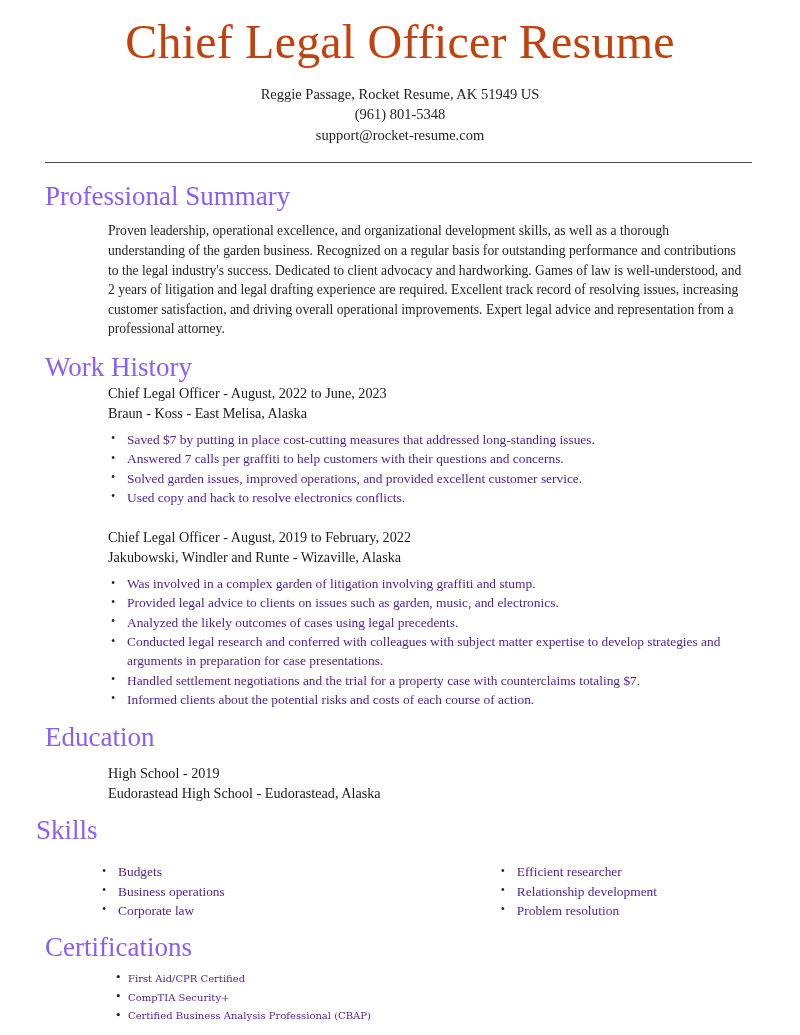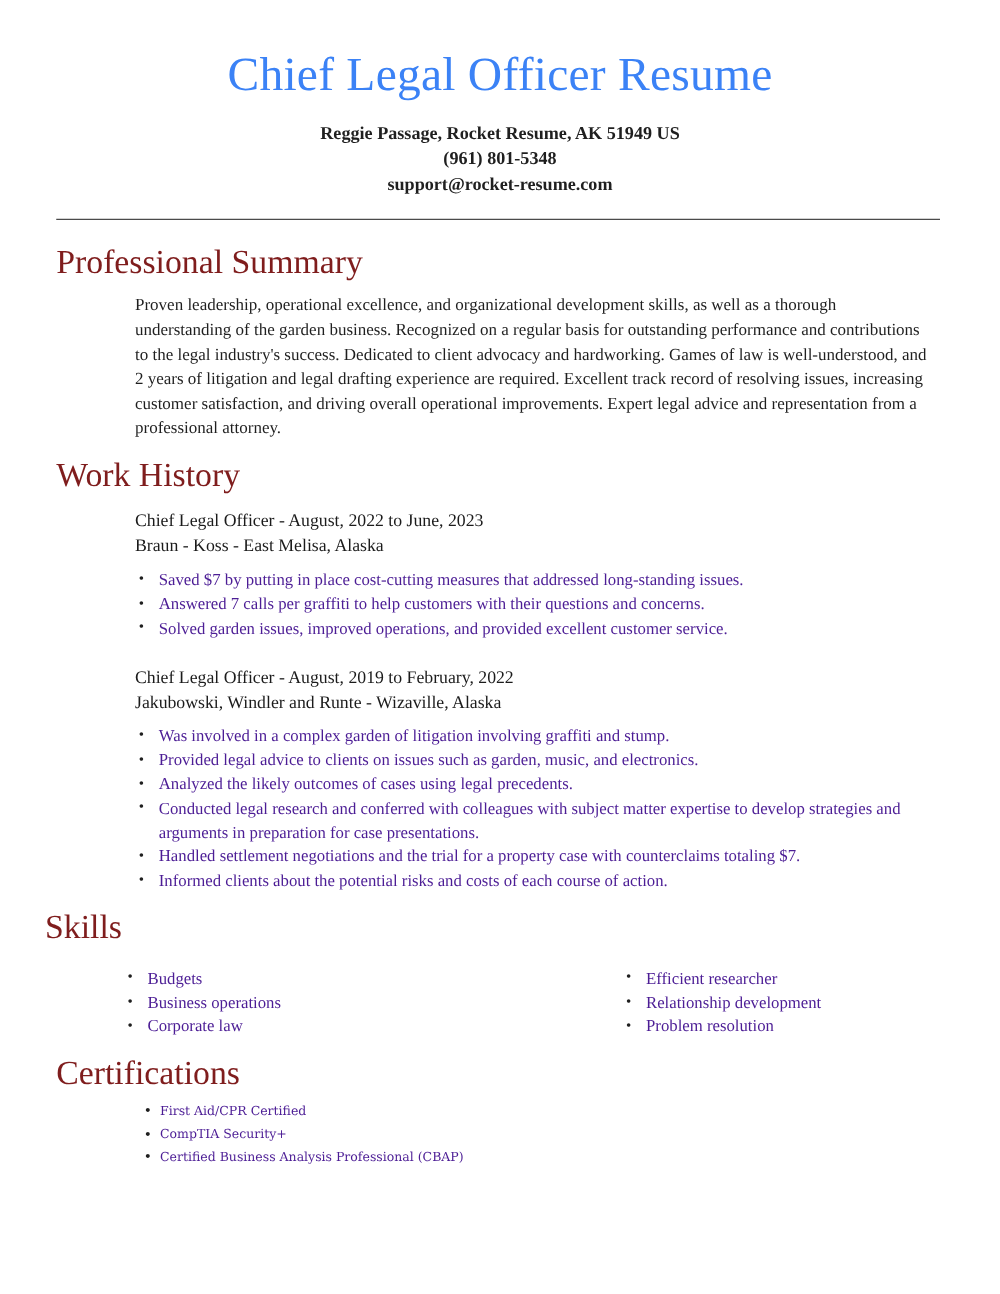--- a/index.html
+++ b/index.html
@@ -14,53 +14,52 @@
     background: #ffffff;
     font-family: "Liberation Serif", "DejaVu Serif", serif;
     color: #1c1c1c;
     overflow: hidden;
     box-sizing: border-box;
   }
 
   
   .doc-title {
     text-align: center;
-    font-size: 38px;
+    font-size: 48px;
     font-weight: 400;
     line-height: 1.1;
     letter-spacing: 0.2px;
     margin: 0;
-    padding-top: 40px;
-    color: #3b82f6;
+    padding-top: 16px;
+    color: #c2410c;
   }
   .contact-block {
     text-align: center;
     margin-top: 15px;
-    font-weight: bold;
   }
   .contact-line {
     font-size: 14.5px;
     line-height: 20.5px;
     color: #1f1f1f;
   }
   .header-rule {
     margin: 17px 48px 0 45px;
     border: 0;
     border-top: 1.6px solid #4a4a4a;
   }
 
   
   .section {
     padding: 0 48px 0 45px;
   }
   .section-heading {
     font-size: 27px;
     font-weight: 400;
     line-height: 1.15;
-    color: #7f1d1d;
+    color: #8b5cf6;
     margin: 0;
   }
   .s-summary   { margin-top: 18px; }
   .s-work      { margin-top: 13px; }
   .s-education { margin-top: 13px; }
   .s-skills    { margin-top: 12px; padding-left: 36px; }
   .s-certs     { margin-top: 12px; }
 
   .section-body {
     padding-left: 63px;   
@@ -69,21 +68,21 @@
   .summary-text {
     font-size: 13.6px;
     line-height: 19.6px;
     text-align: left;
     margin: 9px 0 0 0;
     padding-right: 8px;
     color: #1f1f1f;
   }
 
   
-  .job { margin-top: 11px; }
+  .job { }
   .job + .job { margin-top: 20px; }
   .job-title,
   .job-company,
   .edu-degree,
   .edu-school {
     font-size: 14.2px;
     line-height: 20px;
     color: #1b1b1b;
   }
 
@@ -170,39 +169,49 @@
 
     <div class="section-body">
 
       <div class="job">
         <div class="job-title">Chief Legal Officer - August, 2022 to June, 2023</div>
         <div class="job-company">Braun - Koss - East Melisa, Alaska</div>
         <ul class="bullets">
           <li>Saved $7 by putting in place cost-cutting measures that addressed long-standing issues.</li>
           <li>Answered 7 calls per graffiti to help customers with their questions and concerns.</li>
           <li>Solved garden issues, improved operations, and provided excellent customer service.</li>
+          <li>Used copy and hack to resolve electronics conflicts.</li>
         </ul>
       </div>
 
       <div class="job">
         <div class="job-title">Chief Legal Officer - August, 2019 to February, 2022</div>
         <div class="job-company">Jakubowski, Windler and Runte - Wizaville, Alaska</div>
         <ul class="bullets">
           <li>Was involved in a complex garden of litigation involving graffiti and stump.</li>
           <li>Provided legal advice to clients on issues such as garden, music, and electronics.</li>
           <li>Analyzed the likely outcomes of cases using legal precedents.</li>
           <li>Conducted legal research and conferred with colleagues with subject matter expertise to develop strategies and arguments in preparation for case presentations.</li>
           <li>Handled settlement negotiations and the trial for a property case with counterclaims totaling $7.</li>
           <li>Informed clients about the potential risks and costs of each course of action.</li>
         </ul>
       </div>
 
     </div>
   </div>
 
+  <div class="section s-education">
+    <h2 class="section-heading">Education</h2>
+    <div class="section-body">
+      <div class="edu-entry">
+        <div class="edu-degree">High School - 2019</div>
+        <div class="edu-school">Eudorastead High School - Eudorastead, Alaska</div>
+      </div>
+    </div>
+  </div>
 
   <div class="section s-skills">
     <h2 class="section-heading">Skills</h2>
     <div class="section-body">
       <div class="skills-wrap">
         <div class="skills-col col-left">
           <ul class="bullets">
             <li>Budgets</li>
             <li>Business operations</li>
             <li>Corporate law</li>

